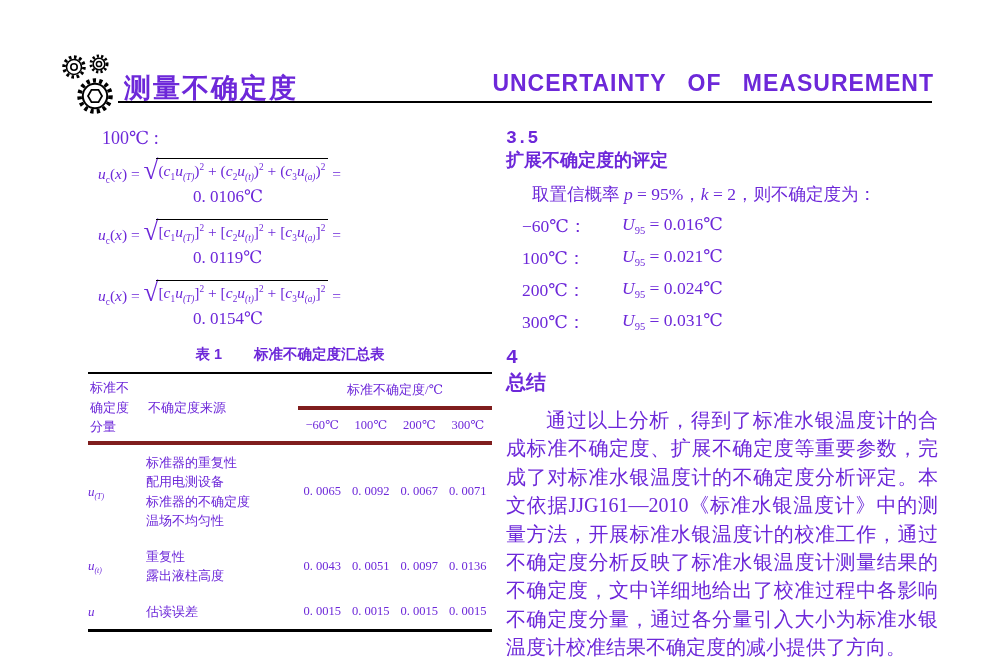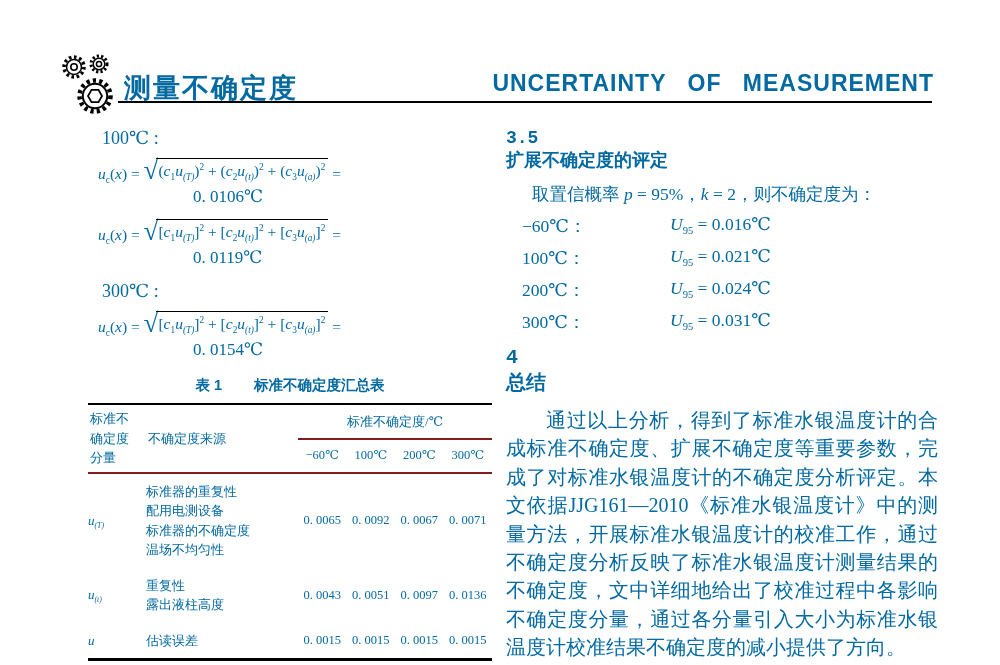--- a/index.html
+++ b/index.html
@@ -1,16 +1,16 @@
 <!DOCTYPE html>
 <html><head>
 <meta charset="utf-8">
 <style>
   html,body{margin:0;padding:0;background:#e8e8e8;}
-  .page{position:relative;width:1000px;height:665px;background:#ffffff;color:#0369a1;
+  .page{position:relative;width:1000px;height:665px;background:#ffffff;color:#6d28d9;
         font-family:"Liberation Serif","DejaVu Serif",serif;overflow:hidden;}
 
   
   .logo-wrap{position:absolute;left:62px;top:54px;display:flex;align-items:flex-start;}
   .logo-gears{flex:0 0 auto;}
   .logo-title{font-family:"Liberation Sans","DejaVu Sans",sans-serif;font-weight:bold;
               font-size:27px;letter-spacing:2px;margin:16px 0 0 4px;}
   .journal-title-en{position:absolute;right:66px;top:70px;
               font-family:"Liberation Sans","DejaVu Sans",sans-serif;font-weight:bold;
               font-size:23px;letter-spacing:1px;word-spacing:14px;white-space:nowrap;}
@@ -31,38 +31,38 @@
   .rad-body{border-top:1.5px solid #000;padding:3px 3px 0 2px;}
   .formula-result{font-size:17px;margin:3px 0 12px 105px;}
 
   
   .table-caption{font-family:"Liberation Sans","DejaVu Sans",sans-serif;font-weight:bold;
                  font-size:14.5px;text-align:center;margin:16px 0 8px 0;}
   .table-caption .cap-prefix{margin-right:28px;}
   table.uncert{width:100%;border-collapse:collapse;border-top:2.5px solid #000;
                border-bottom:3px solid #000;font-size:13px;line-height:1.5;}
   table.uncert th{font-weight:normal;}
-  table.uncert thead th{border-bottom:2px solid #7f1d1d;padding:4px 2px;}
+  table.uncert thead th{border-bottom:4px solid #7f1d1d;padding:4px 2px;}
   th.comp-h{width:54px;text-align:left;white-space:pre-line;padding-left:2px;}
   th.src-h{width:148px;text-align:left;}
   th.grp-h{text-align:center;}
   th.temp-h{text-align:center;font-size:12.5px;padding:3px 0 6px 0;}
   td.comp{vertical-align:middle;padding:8px 0;}
   td.src{vertical-align:middle;white-space:pre-line;padding:8px 0;}
   td.val{vertical-align:middle;text-align:center;font-size:12.5px;white-space:nowrap;}
 
   
   .sec-h{font-family:Liberation Mono, monospace;font-weight:bold;
          display:flex;margin:0;flex-direction:column;}
   .sec35{font-size:18px;}
   .sec35 .sec-num{margin-right:14px;}
   .sec4{font-size:20px;margin-top:12px;}
   .sec4 .sec-num{margin-right:18px;}
   .intro{font-size:17.5px;margin:10px 0 8px 0;padding-left:26px;}
-  .u95-row{display:flex;font-size:17.5px;margin:8px 0 8px 16px;gap:48px;}
+  .u95-row{display:flex;font-size:17.5px;margin:8px 0 8px 16px;}
   .u95-temp{width:100px;}
   .summary{font-size:20px;line-height:1.42;text-align:justify;text-indent:2em;margin:10px 0 0 0;}
   .editor-note{font-size:17px;font-weight:bold;text-align:right;margin:14px 4px 0 0;}
 </style>
 </head>
 <body>
 
 <div class="page">
 
   <div class="logo-wrap">
@@ -91,21 +91,20 @@
         <div class="formula"><i>u</i><sub>c</sub>(<i>x</i>) = <span class="sqrt">
             <span class="rad-sym">√</span>
             <span class="rad-body">(<i>c</i><sub>1</sub><i>u</i><sub><i>(T)</i></sub>)<sup>2</sup> + (<i>c</i><sub>2</sub><i>u</i><sub><i>(t)</i></sub>)<sup>2</sup> + (<i>c</i><sub>3</sub><i>u</i><sub><i>(a)</i></sub>)<sup>2</sup></span>
           </span> =</div>
         <div class="formula-result">0. 0106℃</div>
         <div class="formula"><i>u</i><sub>c</sub>(<i>x</i>) = <span class="sqrt">
             <span class="rad-sym">√</span>
             <span class="rad-body">[<i>c</i><sub>1</sub><i>u</i><sub><i>(T)</i></sub>]<sup>2</sup> + [<i>c</i><sub>2</sub><i>u</i><sub><i>(t)</i></sub>]<sup>2</sup> + [<i>c</i><sub>3</sub><i>u</i><sub><i>(a)</i></sub>]<sup>2</sup></span>
           </span> =</div>
         <div class="formula-result">0. 0119℃</div>
-        <div class="temp-label">300℃ :</div>
         <div class="formula"><i>u</i><sub>c</sub>(<i>x</i>) = <span class="sqrt">
             <span class="rad-sym">√</span>
             <span class="rad-body">[<i>c</i><sub>1</sub><i>u</i><sub><i>(T)</i></sub>]<sup>2</sup> + [<i>c</i><sub>2</sub><i>u</i><sub><i>(t)</i></sub>]<sup>2</sup> + [<i>c</i><sub>3</sub><i>u</i><sub><i>(a)</i></sub>]<sup>2</sup></span>
           </span> =</div>
         <div class="formula-result">0. 0154℃</div>
       </div>
 
     <div class="table-caption">
       <span class="cap-prefix">表 1</span>
       <span>标准不确定度汇总表</span>

